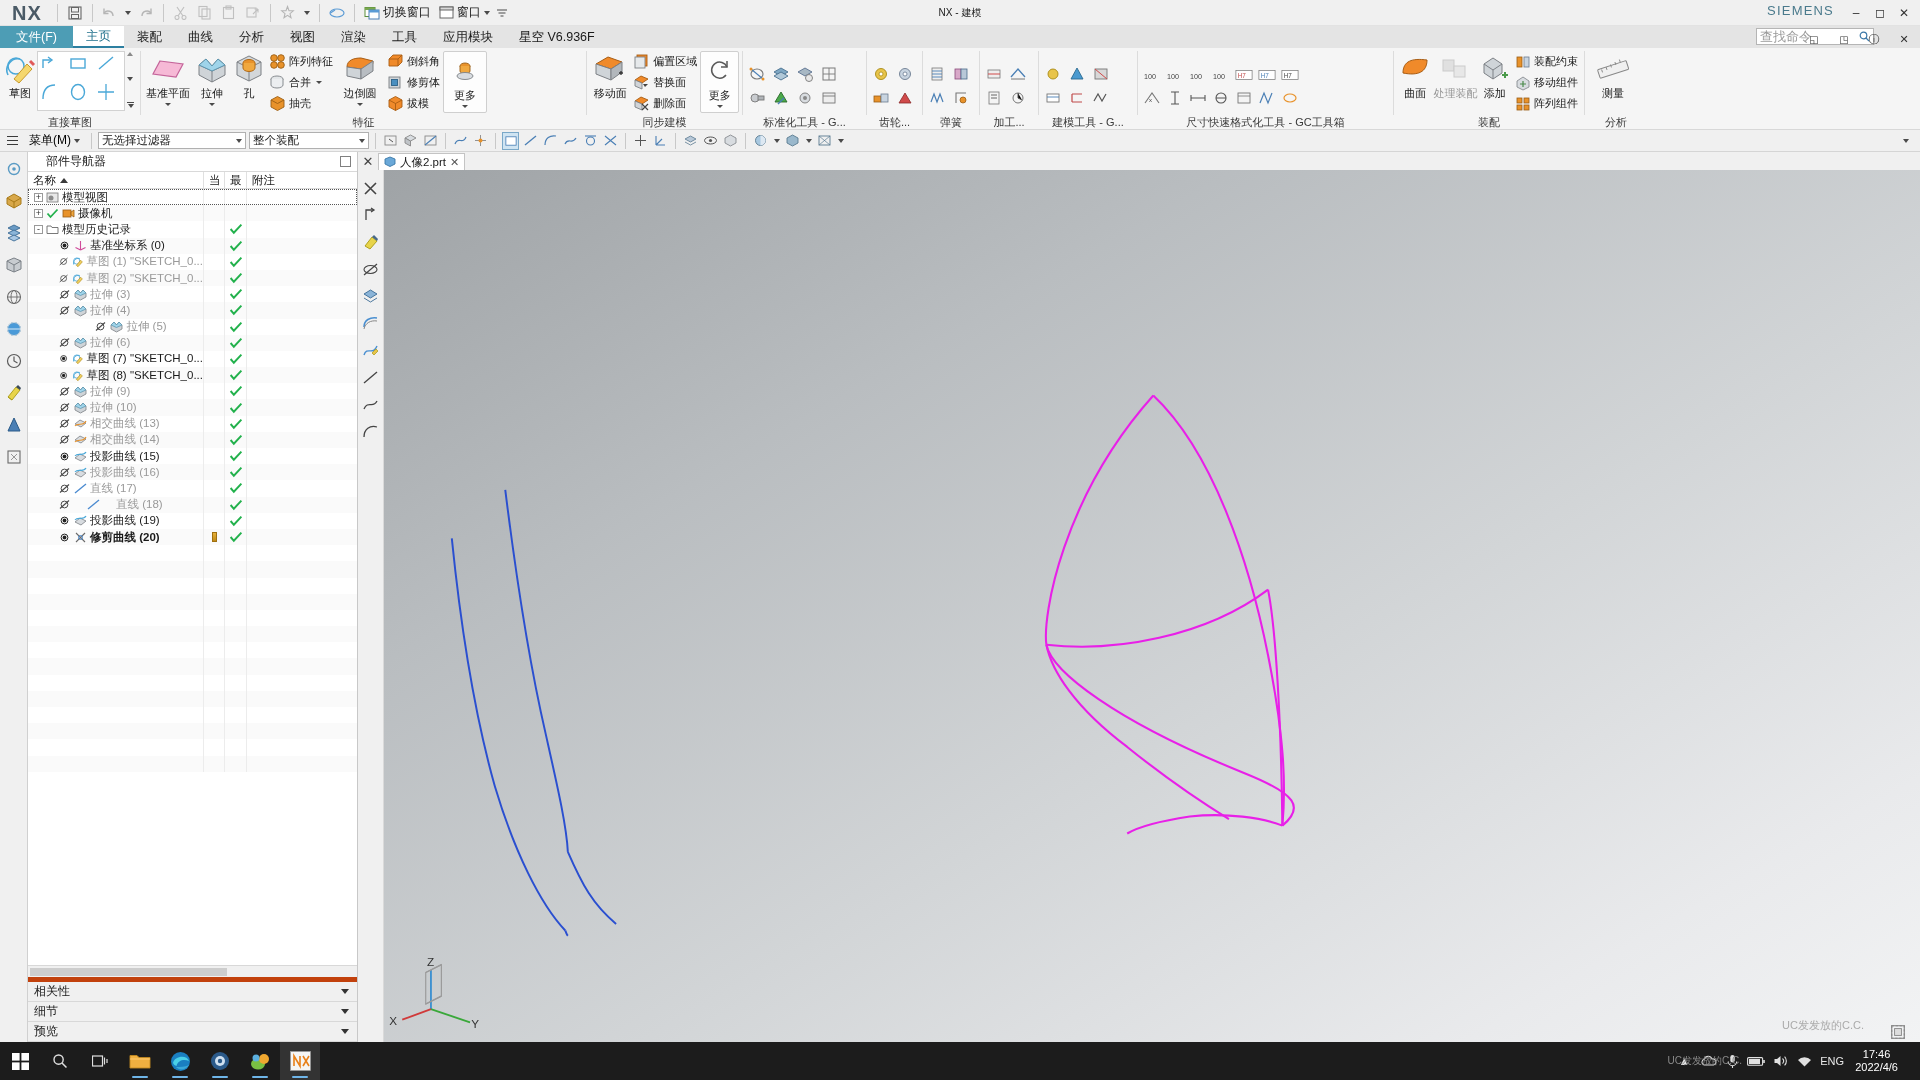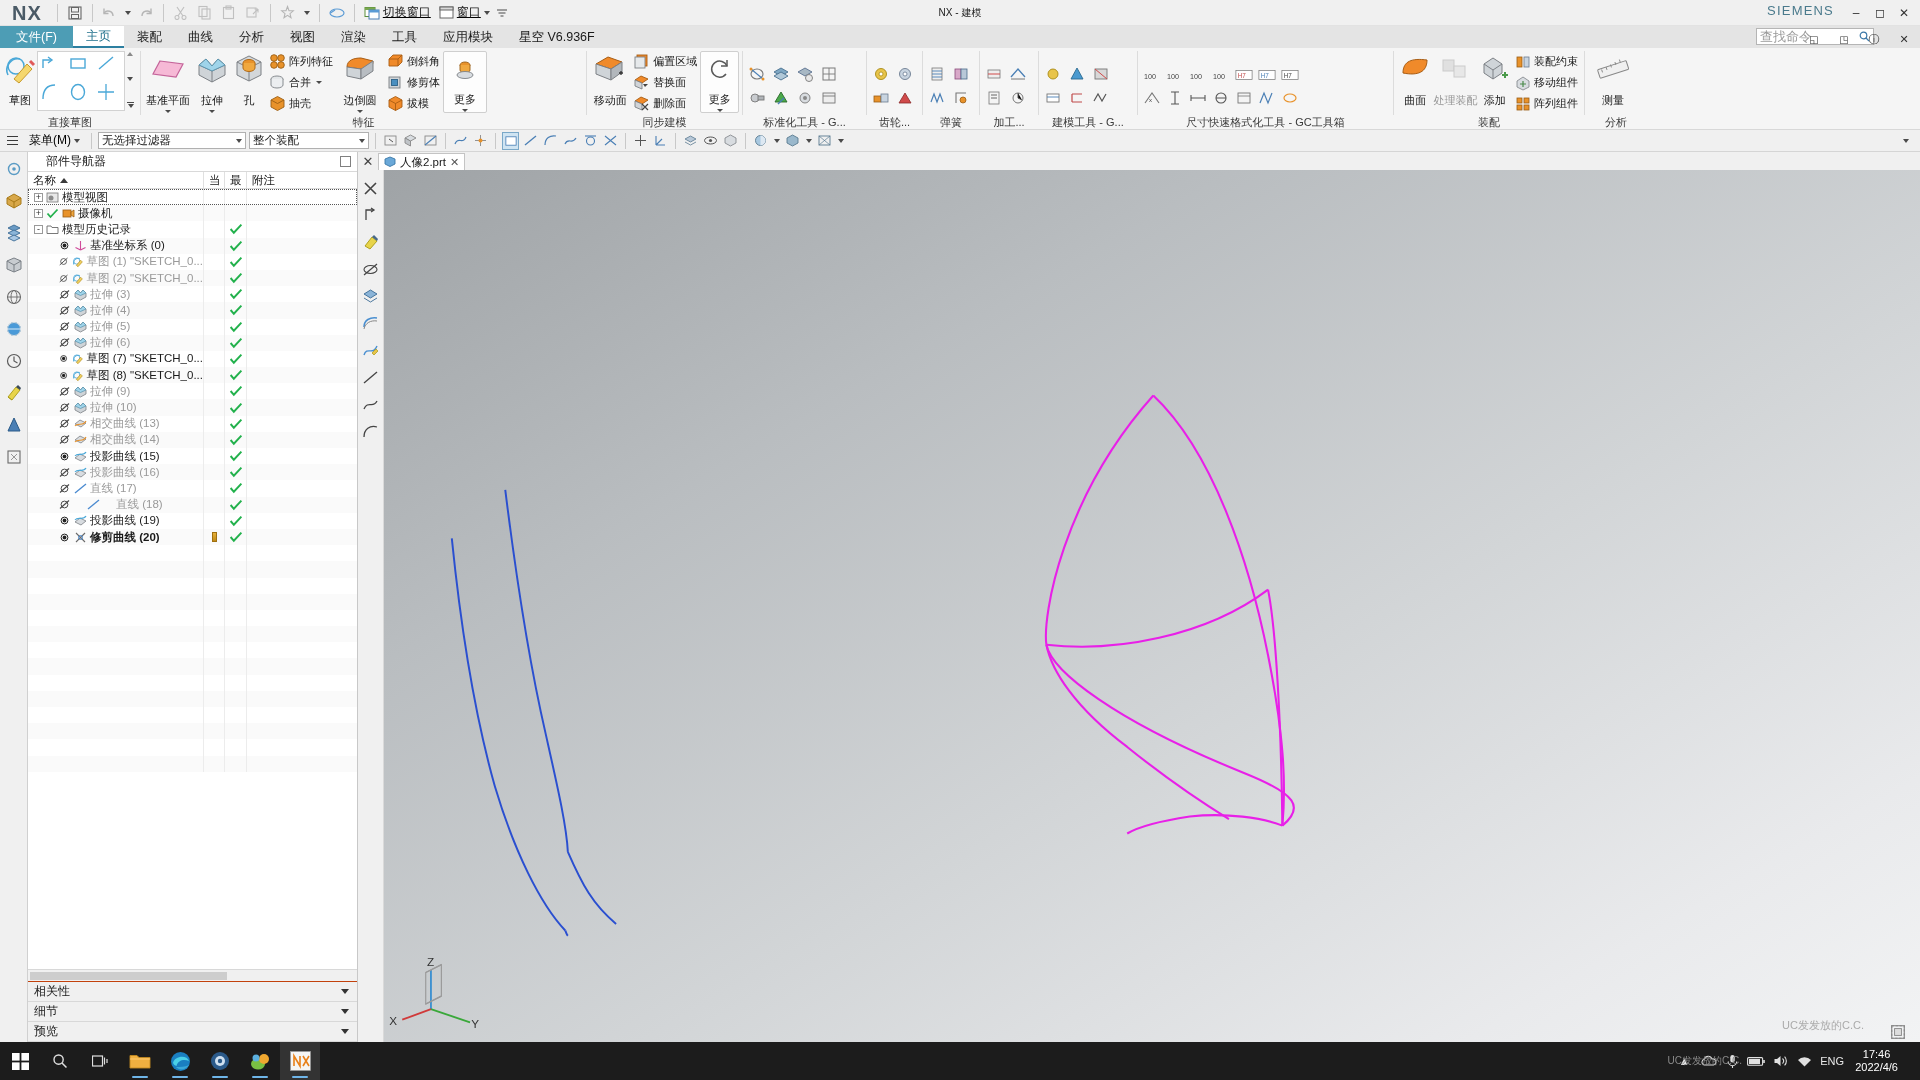--- a/index.html
+++ b/index.html
@@ -20,21 +20,21 @@
   .nx-logo {
     font-size: 20px; font-weight: bold; color: #4a5a66; letter-spacing: 1px;
     padding: 0 10px 0 12px; line-height: 26px;
   }
   .qat-sep { width: 1px; height: 18px; background: #c8c8c8; margin: 0 5px; }
   .qat-btn {
     width: 24px; height: 22px; display: flex; align-items: center; justify-content: center;
     color: #5a5a5a;
   }
   .qat-btn svg { display:block; }
-  .qat-item { display: flex; align-items: center; gap: 3px; padding: 0 4px; height:22px;text-decoration:underline;}
+  .qat-item { display: flex; align-items: center; gap: 3px; padding: 0 4px; height:22px;}
   .qat-item .lbl { font-size: 12px; color: #1a1a1a; }
   .caret { width:0;height:0;border-left:3.5px solid transparent;border-right:3.5px solid transparent;border-top:4px solid #4a4a4a; }
   .qat-title {
     position: absolute; left: 0; right: 0; text-align: center; font-size: 10px; color: #1a1a1a;
     pointer-events: none;
   }
   .siemens {
     position: absolute; right: 86px; top: 3px; font-size: 13px; color: #4a7a8c;
     letter-spacing: 1.2px; font-weight: 500;
   }
@@ -69,21 +69,21 @@
   .rgroup .rglabel {
     text-align: center; font-size: 11px; color: #3a3a3a; height: 13px; line-height: 13px;
     white-space: nowrap; overflow: hidden;
   }
   .rsep { width: 1px; background: #dcdcdc; margin: 3px 0 14px 0; }
 
   .bigbtn {
     display: flex; flex-direction: column; align-items: center; width: 46px; padding-top: 2px;
   }
   .bigbtn .ic { height: 34px; display: flex; align-items: center; justify-content: center; }
-  .bigbtn .tx { font-size: 11px; color: #1a1a1a; margin-top: 7px; white-space: nowrap; }
+  .bigbtn .tx { font-size: 11px; color: #1a1a1a; margin-top: 0; white-space: nowrap; }
   .bigbtn .dd { width:0;height:0;border-left:3px solid transparent;border-right:3px solid transparent;border-top:3.5px solid #4a4a4a; margin-top:2px;}
 
   .smallcol { display: flex; flex-direction: column; justify-content: flex-start; padding-top: 1px; }
   .smallbtn { display: flex; align-items: center; gap: 3px; height: 21px; padding: 0 3px; }
   .smallbtn .tx { font-size: 11px; color: #1a1a1a; white-space: nowrap; }
   .smallbtn .dd { width:0;height:0;border-left:3px solid transparent;border-right:3px solid transparent;border-top:3.5px solid #4a4a4a; margin-left:2px;}
 
   .iconbox { border: 1px solid #cfcfcf; border-radius: 2px; background: #fdfdfd; }
   .gi { width: 22px; height: 22px; display:flex;align-items:center;justify-content:center; }
   .gi2 { display:flex; flex-direction:column; }
@@ -141,21 +141,21 @@
   .trow .c1 { width: 176px; display: flex; align-items: center; height: 100%; border-right: 1px solid #ececec; }
   .trow .c2 { width: 21px; border-right: 1px solid #ececec; height:100%; display:flex;align-items:center;justify-content:center;}
   .trow .c3 { width: 22px; border-right: 1px solid #ececec; height:100%; display:flex;align-items:center;justify-content:center;}
   .trow .c4 { flex: 1; height:100%;}
   .tlabel { color: #1a1a1a; white-space: nowrap; }
   .tlabel.dim { color: #9a9a9a; }
   .expander {
     width: 9px; height: 9px; border: 1px solid #9a9a9a; background: #fff; font-size: 9px;
     line-height: 7px; text-align: center; color: #333; flex: 0 0 9px;
   }
-  .nav-sections { border-top: 1px solid #c2410c; }
+  .nav-sections { border-top: 5px solid #c2410c; }
   .nsec {
     height: 20px; display: flex; align-items: center; justify-content: space-between;
     padding: 0 8px 0 6px; font-size: 12px; color: #1a1a1a; background: #f0f0f0;
     border-bottom: 1px solid #d8d8d8;
   }
   .chev { width:0;height:0;border-left:4px solid transparent;border-right:4px solid transparent;border-top:5px solid #333; }
   .nav-scroll-x { height: 12px; background: #f0f0f0; border-top:1px solid #d8d8d8; display:flex; align-items:center;}
 
   
   .gfx { flex: 1; display: flex; flex-direction: column; position: relative; }
@@ -1279,21 +1279,21 @@
             </div>
             <div class="c2"></div>
             <div class="c3">
               <svg width="14" height="12" viewBox="0 0 13 11">
                 <path d="M1.5 5.5 L4.5 9 L11.5 1.5" fill="none" stroke="#22b14c" stroke-width="1.8"></path>
               </svg>
             </div>
             <div class="c4"></div>
           </div>
           <div class="trow">
-            <div class="c1" style="padding-left: 30px; gap: 3px;">
+            <div class="c1" style="padding-left: 30px; gap: 3px; justify-content: center;">
               <svg width="13" height="11" viewBox="0 0 13 11">
                 <circle cx="6.5" cy="5.5" r="3.4" fill="none" stroke="#4a4a4a" stroke-width="1"></circle>
                 <path d="M2 9.5 L11 1.5" stroke="#4a4a4a" stroke-width="1.1"></path>
               </svg>
               <svg width="13" height="13" viewBox="0 0 13 13">
                 <path d="M1 5 L4 2 L6.5 5 L9 2 L12 5 L12 9 L6.5 12 L1 9 Z" fill="#cfd4d8" stroke="#7c8085" stroke-width="0.8"></path>
                 <path d="M1 5 L4 2 L6.5 5 L9 2 L12 5 L6.5 7.5 Z" fill="#9fd4ea" stroke="#5f97b0" stroke-width="0.8"></path>
               </svg>
               <span class="tlabel dim">拉伸 (5)</span>
             </div>

